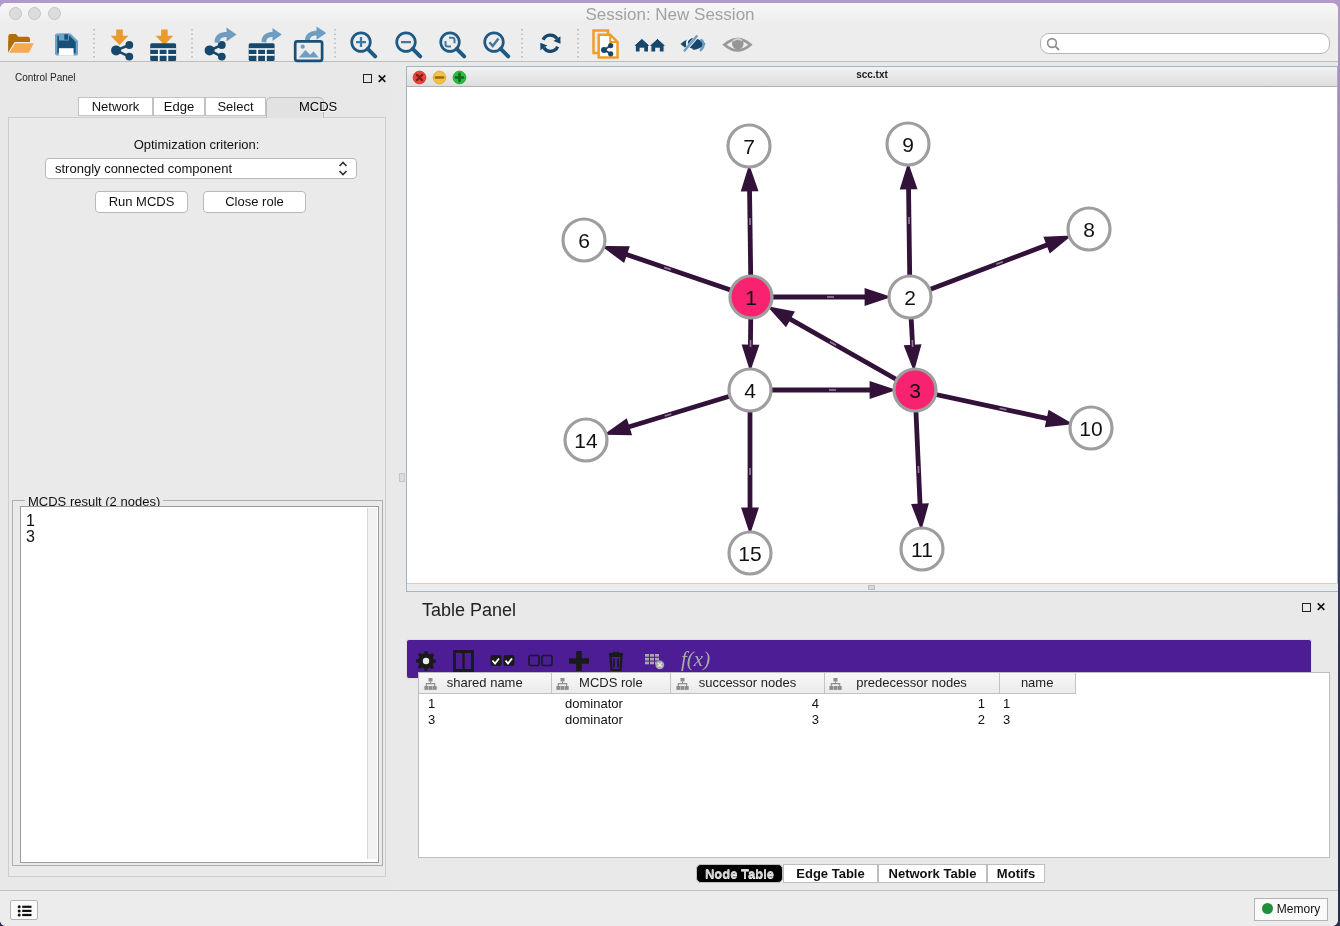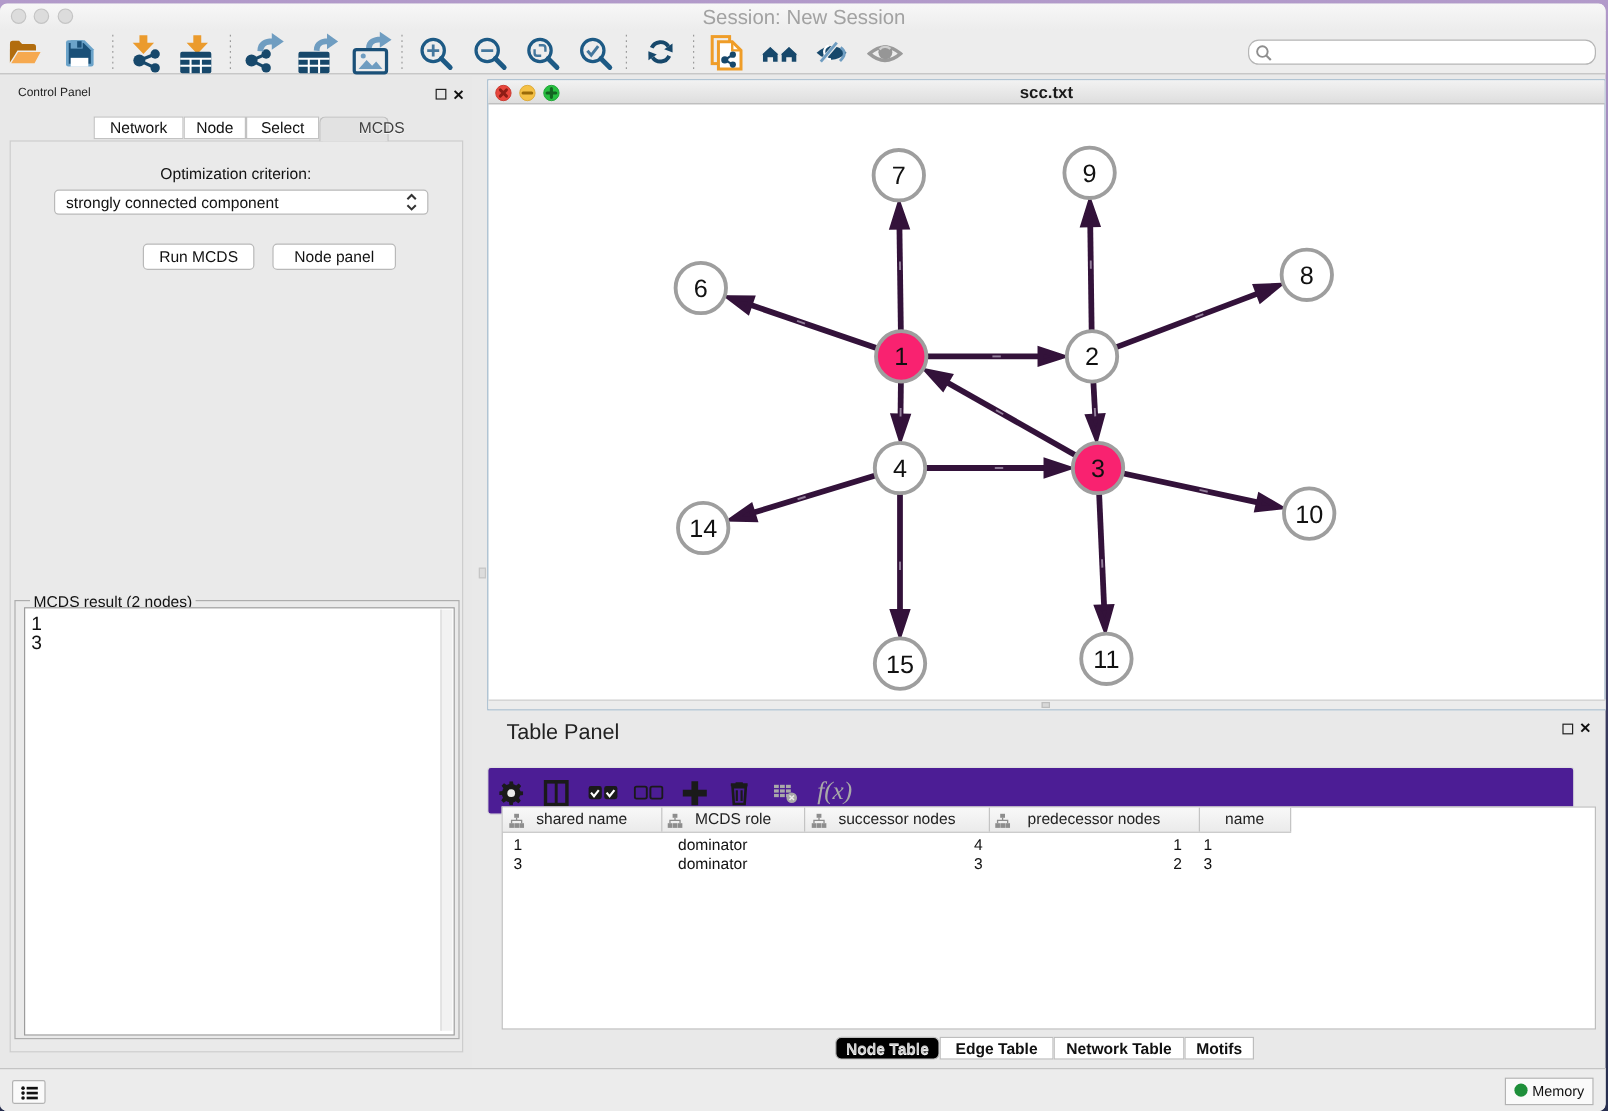--- a/index.html
+++ b/index.html
@@ -23,49 +23,49 @@
   background:#fff; border:1px solid #b5b5b5; border-radius:9px; }
 
 #cpanel { position:absolute; left:0; top:60px; width:393px; height:827px; background:#e8e8e8; }
 #cp-title { position:absolute; left:15px; top:9px; font-size:10px; color:#222; }
 .winbtns { position:absolute; top:9px; font-size:12px; color:#111; }
 #cp-inner { position:absolute; left:8px; top:54px; width:378px; height:760px;
   background:#eaeaea; border:1px solid #cdcdcd; }
 .tabrow { position:absolute; left:0; top:34px; font-size:13px; color:#111; }
 .tab { position:absolute; top:0; height:19px; background:#fff; border:1px solid #c2c2c2;
   text-align:center; line-height:18px; }
-.tab.sel { background:#e2e2e2; color:#404040; height:21px;
+.tab.sel { background:#e2e2e2; color:#000000; height:21px;
   text-shadow:0 1px 0 #fafafa; border-radius:5px 5px 0 0; border-color:#bdbdbd; border-bottom:none;padding-left:32px; }
 
 #opt-label { position:absolute; left:0; top:74px; width:393px; text-align:center;
   font-size:13px; color:#111; }
 #selectbox { position:absolute; left:45px; top:95px; width:312px; height:21px;
   background:#fff; border:1px solid #b9b9b9; border-radius:4px;
   font-size:13px; color:#111; line-height:19px; padding-left:9px; }
-.btn { position:absolute; top:140px; height:22px; background:#fff;
+.btn { position:absolute; top:128px; height:22px; background:#fff;
   border:1px solid #b9b9b9; border-radius:4px; font-size:13px; color:#111;
-  text-align:center; line-height:20px;margin-left:24px; }
+  text-align:center; line-height:20px; }
 
 #fs { position:absolute; left:12px; top:431px; width:371px; height:372px; }
 #fs-border { position:absolute; left:0; top:6px; width:100%; height:366px;
   border:1px solid #adadad; }
 #fs-legend { position:absolute; left:13px; top:0; background:#eaeaea; padding:0 3px;
   font-size:13px; color:#111; }
 #fs-text { position:absolute; left:8px; top:12px; width:359px; height:357px;
   background:#fff; border:1px solid #9c9c9c; font-size:16px; color:#111; line-height:16px;
   padding:6px 0 0 5px; }
 #fs-scroll { position:absolute; right:1px; top:1px; width:10px; height:351px;
   background:#f2f2f2; border-left:1px solid #d8d8d8; }
 
 #netframe { position:absolute; left:406px; top:63px; width:932px; height:526px;
   border:1px solid #9fb6c9; background:#fff; }
 #net-title { position:absolute; left:0; top:0; width:100%; height:20px;
   background:linear-gradient(#f2f2f2,#dedede); border-bottom:1px solid #b1b1b1; }
 #net-name { position:absolute; left:0; top:2px; width:100%; text-align:center;
-  font-size:14px; font-weight:bold; color:#1a1a1a; }
+  font-size:10px; font-weight:bold; color:#1a1a1a; }
 
 #tpanel { position:absolute; left:406px; top:595px; width:926px; height:292px; background:#e9e9e9; }
 #tp-title { position:absolute; left:16px; top:2px; font-size:18px; color:#222; }
 #tp-toolbar { position:absolute; left:0; top:28px; width:906px; height:40px;
   background:#4c1d95; border:1px solid #e0e0e0; border-radius:3px;margin-top:13px; }
 #tbl { position:absolute; left:12px; top:74px; width:912px; height:186px;
   background:#fff; border:1px solid #bdbdbd; font-size:13px; color:#111; }
 #tbl-head { position:absolute; left:0; top:0; width:657px; height:21px;
   background:linear-gradient(#f8f8f8,#ebebeb); border-bottom:1px solid #c0c0c0; }
 .th { position:absolute; top:0; height:20px; border-right:1px solid #c4c4c4;
@@ -185,32 +185,32 @@
         <path d="M9.4 9.4 L13 13" stroke="#8e8e8e" stroke-width="1.8"></path>
       </svg>
   </div>
   <div id="cpanel">
     <div id="cp-title">Control Panel</div>
     <div style="position:absolute; left:363px; top:11px; width:9px; height:9px; border:1.5px solid #222"></div>
     <div class="winbtns" style="left:377px; font-weight:bold">✕</div>
     <div id="cp-inner"></div>
     <div class="tabrow">
       <div class="tab" style="left:78px; width:75px">Network</div>
-      <div class="tab" style="left:153px; width:52px">Node</div>
+      <div class="tab" style="left:153px; width:52px">Edge</div>
       <div class="tab" style="left:205px; width:61px">Select</div>
       <div class="tab sel" style="left:266px; width:58px">MCDS</div>
     </div>
     <div id="opt-label">Optimization criterion:</div>
     <div id="selectbox">strongly connected component
       <svg width="12" height="15" style="position:absolute; right:7px; top:2px" viewBox="0 0 12 15">
         <path d="M2.5 5 L6 1.5 L9.5 5 M2.5 10 L6 13.5 L9.5 10" fill="none" stroke="#333" stroke-width="1.7"></path>
       </svg>
     </div>
     <div class="btn" style="left:95px; width:93px">Run MCDS</div>
-    <div class="btn" style="left:203px; width:103px">Node panel</div>
+    <div class="btn" style="left:203px; width:103px">Close role</div>
     <div id="fs">
       <div id="fs-border"></div>
       <div id="fs-legend">MCDS result (2 nodes)</div>
       <div id="fs-text">1<br>3<div id="fs-scroll"></div></div>
     </div>
   </div>
   <div id="netframe">
     <div id="net-title">
       <svg style="position:absolute;left:5px;top:3px" width="60" height="15" viewBox="0 0 60 15">
         <circle cx="7.5" cy="7.5" r="6.4" fill="#e8463c" stroke="#c93b31" stroke-width="0.8"></circle>

